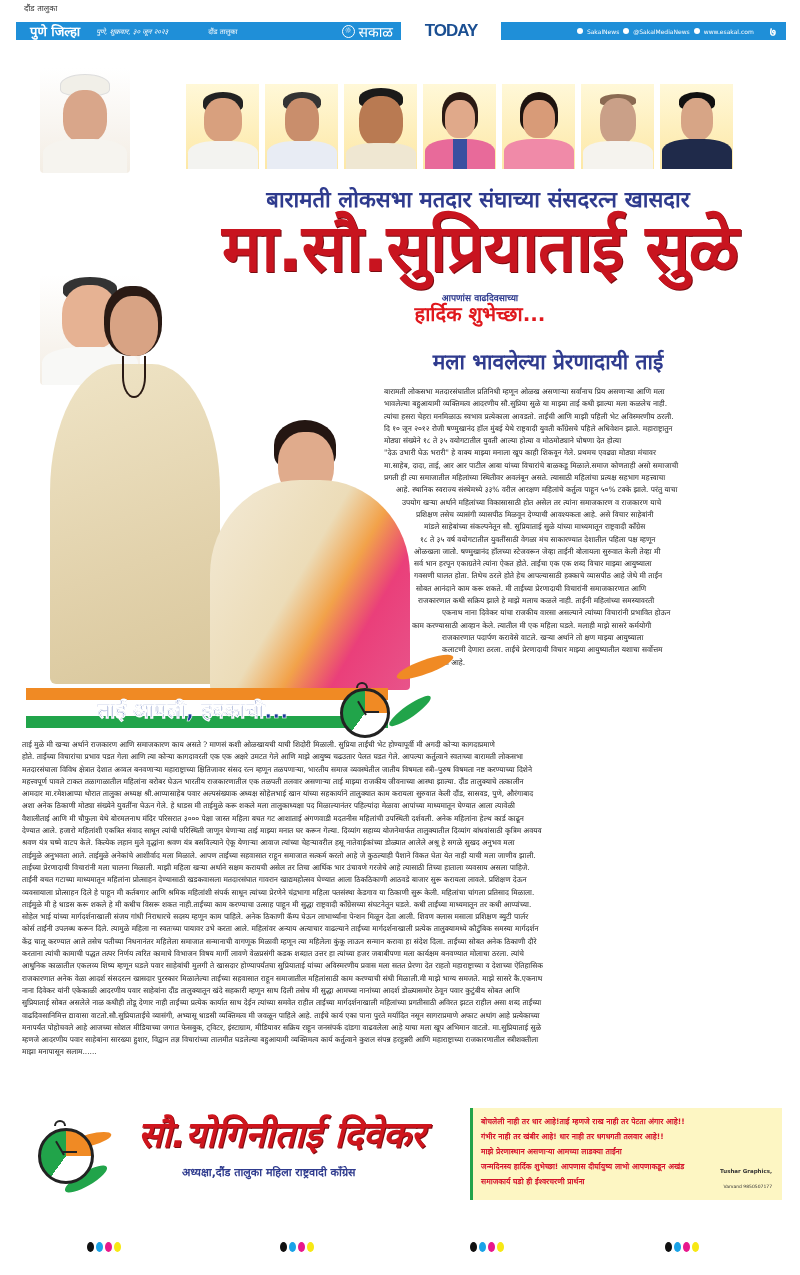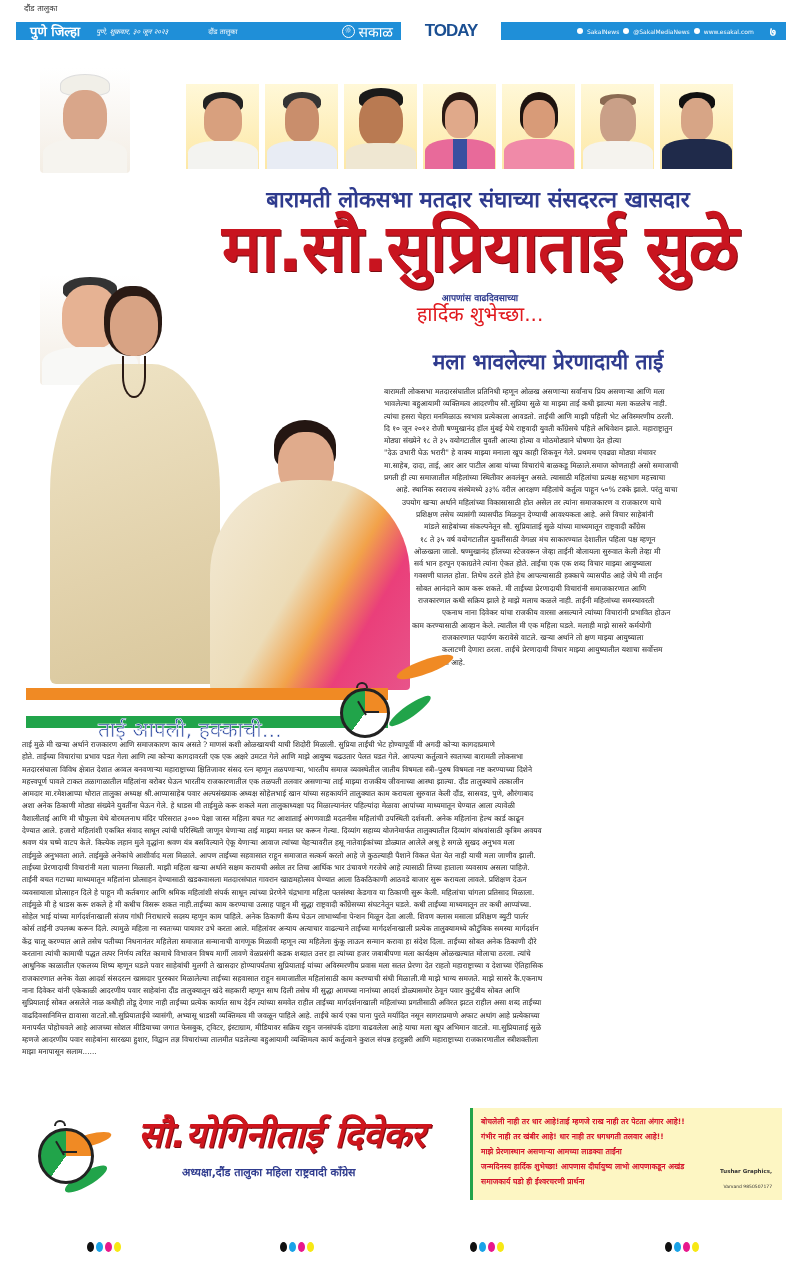--- a/index.html
+++ b/index.html
@@ -28,34 +28,34 @@
   .face { position: absolute; left: 50%; transform: translateX(-50%); border-radius: 45% 45% 40% 40%; }
   .hair { position: absolute; left: 50%; transform: translateX(-50%); border-radius: 50% 50% 30% 30%; }
   .cloth { position: absolute; bottom: 0; left: 50%; transform: translateX(-50%); border-radius: 40% 40% 0 0; }
 
   .portrait-row { position: absolute; left: 186px; top: 84px; display: flex; gap: 6px; }
   .prow-item { width: 73px; height: 85px; background: linear-gradient(180deg, #fff8d8 0%, #fde8a6 100%); position: relative; overflow: hidden; }
 
   .subhead { position: absolute; left: 198px; top: 183px; width: 560px; text-align: center; font-size: 22px; font-weight: bold; color: #2f3b8e; }
   .main-title { position: absolute; left: 190px; top: 212px; width: 580px; text-align: center; font-size: 66px; font-weight: 900; color: #c8141f; letter-spacing: -1px; line-height: 74px; text-shadow: 1px 1px 0 #7a0a10; }
   .greet-small { position: absolute; left: 430px; top: 291px; width: 100px; text-align: center; font-size: 9px; font-weight: bold; color: #2f3b8e; }
-  .greet-big { position: absolute; left: 395px; top: 300px; width: 170px; text-align: center; font-size: 20px; font-weight: normal; color: #e0181d; }
+  .greet-big { position: absolute; left: 395px; top: 300px; width: 170px; text-align: center; font-size: 20px; font-weight: bold; color: #e0181d; }
   .tagline { position: absolute; left: 358px; top: 347px; width: 380px; text-align: center; font-size: 21px; font-weight: bold; color: #2f3b8e; }
 
   .photo-main { position: absolute; left: 30px; top: 268px; width: 210px; height: 420px; }
   .photo-second { position: absolute; left: 190px; top: 420px; width: 230px; height: 270px; }
 
   .article-right { position: absolute; left: 384px; top: 386px; width: 396px; font-size: 7.4px; line-height: 12.3px; color: #1a1a1a; text-align: justify; font-family: "DejaVu Serif", serif; }
   .article-right p { margin: 0; }
 
   .banner-strip { position: absolute; left: 26px; top: 688px; width: 362px; height: 48px; }
   .banner-orange { height: 12px; background: #f08a24; }
   .banner-white { height: 16px; background: #fff; }
   .banner-green { height: 12px; background: #21a44a; }
-  .banner-text { position: absolute; left: 72px; top: 8px; font-size: 21px; font-weight: 400; color: #1e3c9a; margin-top: 19px; -webkit-text-stroke: 0.6px #fff; }
+  .banner-text { position: absolute; left: 72px; top: 8px; font-size: 21px; font-weight: 700; color: #1e3c9a; -webkit-text-stroke: 0.6px #fff; }
 
   .clock { position: absolute; width: 50px; height: 50px; border-radius: 50%; border: 3px solid #222; background: conic-gradient(#f08a24 0 25%, #fff 25% 60%, #21a44a 60% 100%); }
   .clock::before { content: ""; position: absolute; left: 22px; top: 8px; width: 2px; height: 16px; background: #222; transform: rotate(-30deg); transform-origin: bottom; }
   .clock::after { content: ""; position: absolute; left: 22px; top: 20px; width: 14px; height: 2px; background: #222; }
   .clock-bell { position: absolute; width: 12px; height: 6px; border: 2px solid #222; border-bottom: none; border-radius: 6px 6px 0 0; }
   .swoosh { position: absolute; border-radius: 50%; }
 
   .article-full { position: absolute; left: 22px; top: 739px; width: 760px; font-size: 7.4px; line-height: 12.3px; color: #1a1a1a; text-align: justify; font-family: "DejaVu Serif", serif; }
   .article-full p { margin: 0; }
 
@@ -212,21 +212,21 @@
   <p>देण्यात आले. हजारो महिलांशी एकत्रित संवाद साधून त्यांची परिस्थिती जाणून घेणाऱ्या ताई माझ्या मनात घर करून गेल्या. दिव्यांग सहाय्य योजनेमार्फत तालुक्यातील दिव्यांग बांधवांसाठी कृत्रिम अवयव</p>
   <p>श्रवण यंत्र चष्मे वाटप केले. कित्येक लहान मुले वृद्धांना श्रवण यंत्र बसविल्याने ऐकू येणाऱ्या आवाज त्यांच्या चेहऱ्यावरील हसू नातेवाईकांच्या डोळ्यात आलेले अश्रू हे सगळे सुखद अनुभव मला</p>
   <p>ताईमुळे अनुभवता आले. ताईमुळे अनेकांचे आशीर्वाद मला मिळाले. आपण ताईंच्या सहवासात राहून समाजात सत्कर्म करतो आहे जे कुठल्याही पैशाने विकत घेता येत नाही याची मला जाणीव झाली.</p>
   <p>ताईंच्या प्रेरणादायी विचारांनी मला चालना मिळाली. माझी महिला खऱ्या अर्थाने सक्षम करायची असेल तर तिचा आर्थिक भार उंचावणे गरजेचे आहे त्यासाठी तिच्या हाताला व्यवसाय असला पाहिजे.</p>
   <p>ताईंनी बचत गटाच्या माध्यमातून महिलांना प्रोत्साहन देण्यासाठी खडकवासला मतदारसंघात गावरान खाद्यमहोत्सव घेण्यात आला ठिकठिकाणी आठवडे बाजार सुरू करायला लावले. प्रशिक्षण देऊन</p>
   <p>व्यवसायाला प्रोत्साहन दिले हे पाहून मी कर्तबगार आणि श्रमिक महिलांशी संपर्क साधून त्यांच्या प्रेरणेने चंद्रभागा महिला पतसंस्था केडगाव या ठिकाणी सुरू केली. महिलांचा चांगला प्रतिसाद मिळाला.</p>
   <p>ताईमुळे मी हे धाडस करू शकले हे मी कधीच विसरू शकत नाही.ताईंच्या काम करण्याचा उत्साह पाहून मी सुद्धा राष्ट्रवादी कॉंग्रेसच्या संघटनेतून घडले. कधी ताईंच्या माध्यमातून तर कधी आप्पांच्या.</p>
   <p>सोहेल भाई यांच्या मार्गदर्शनाखाली संजय गांधी निराधारचे सदस्य म्हणून काम पाहिले. अनेक ठिकाणी कॅम्प घेऊन लाभार्थ्यांना पेन्शन मिळून देता आली. शिवण क्लास मसाला प्रशिक्षण ब्युटी पार्लर</p>
   <p>कोर्स ताईंनी उपलब्ध करून दिले. त्यामुळे महिला ना स्वतःच्या पायावर उभे करता आले. महिलांवर अन्याय अत्याचार वाढल्याने ताईंच्या मार्गदर्शनाखाली प्रत्येक तालुक्यामध्ये कौटुंबिक समस्या मार्गदर्शन</p>
   <p>केंद्र चालू करण्यात आले तसेच पतीच्या निधनानंतर महिलेला समाजात सन्मानाची वागणूक मिळावी म्हणून त्या महिलेला कुंकू लाऊन सन्मान करावा हा संदेश दिला. ताईंच्या सोबत अनेक ठिकाणी दौरे</p>
-  <p>करताना त्यांची कामाची पद्धत तत्पर निर्णय त्वरित कामाचे विभाजन विषय मार्गी लावणे वेळप्रसंगी कडक शब्दात उत्तर हा त्यांच्या हजर जबाबीपणा मला कार्यक्षम ओळखल्यात मोलाचा ठरला. त्यांचे</p>
+  <p>करताना त्यांची कामाची पद्धत तत्पर निर्णय त्वरित कामाचे विभाजन विषय मार्गी लावणे वेळप्रसंगी कडक शब्दात उत्तर हा त्यांच्या हजर जबाबीपणा मला कार्यक्षम बनवण्यात मोलाचा ठरला. त्यांचे</p>
   <p>आधुनिक काळातील एकलव्य शिष्य म्हणून घडले पवार साहेबांची मुलगी ते खासदार होण्यापर्यंतचा सुप्रियाताई यांच्या अविस्मरणीय प्रवास मला सतत प्रेरणा देत राहतो महाराष्ट्राच्या व देशाच्या ऐतिहासिक</p>
   <p>राजकारणात अनेक वेळा आदर्श संसदरत्न खासदार पुरस्कार मिळालेल्या ताईंच्या सहवासात राहून समाजातील महिलांसाठी काम करण्याची संधी मिळाली.मी माझे भाग्य समजते. माझे सासरे कै.एकनाथ</p>
   <p>नाना दिवेकर यांनी एकेकाळी आदरणीय पवार साहेबांना दौंड तालुक्यातून खंदे सहकारी म्हणून साथ दिली तसेच मी सुद्धा आमच्या नानांच्या आदर्श डोळ्यासमोर ठेवून पवार कुटुंबीय सोबत आणि</p>
   <p>सुप्रियाताई सोबत असलेले नाळ कधीही तोडू देणार नाही ताईंच्या प्रत्येक कार्यात साथ देईन त्यांच्या समवेत राहील ताईंच्या मार्गदर्शनाखाली महिलांच्या प्रगतीसाठी अविरत झटत राहील असा शब्द ताईंच्या</p>
   <p>वाढदिवसानिमित्त द्यावासा वाटतो.सौ.सुप्रियाताईंचे व्यासंगी, अभ्यासू धाडसी व्यक्तिमत्व मी जवळून पाहिले आहे. ताईंचे कार्य एका पाना पुरते मर्यादित नसून सागराप्रमाणे अफाट अथांग आहे प्रत्येकाच्या</p>
   <p>मनापर्यंत पोहोचवले आहे आजच्या सोशल मीडियाच्या जगात फेसबुक, ट्विटर, इंस्टाग्राम, मीडियावर सक्रिय राहून जनसंपर्क दांडगा वाढवलेला आहे याचा मला खूप अभिमान वाटतो. मा.सुप्रियाताई सुळे</p>
   <p>म्हणजे आदरणीय पवार साहेबांना सारख्या हुशार, विद्वान तज्ञ विचारांच्या तालमीत घडलेल्या बहुआयामी व्यक्तिमत्व कार्य कर्तुत्वाने कुशल संपन्न हरहुन्नरी आणि महाराष्ट्राच्या राजकारणातील स्त्रीशक्तीला</p>
   <p>माझा मनापासून सलाम......</p>
 </div>
 

